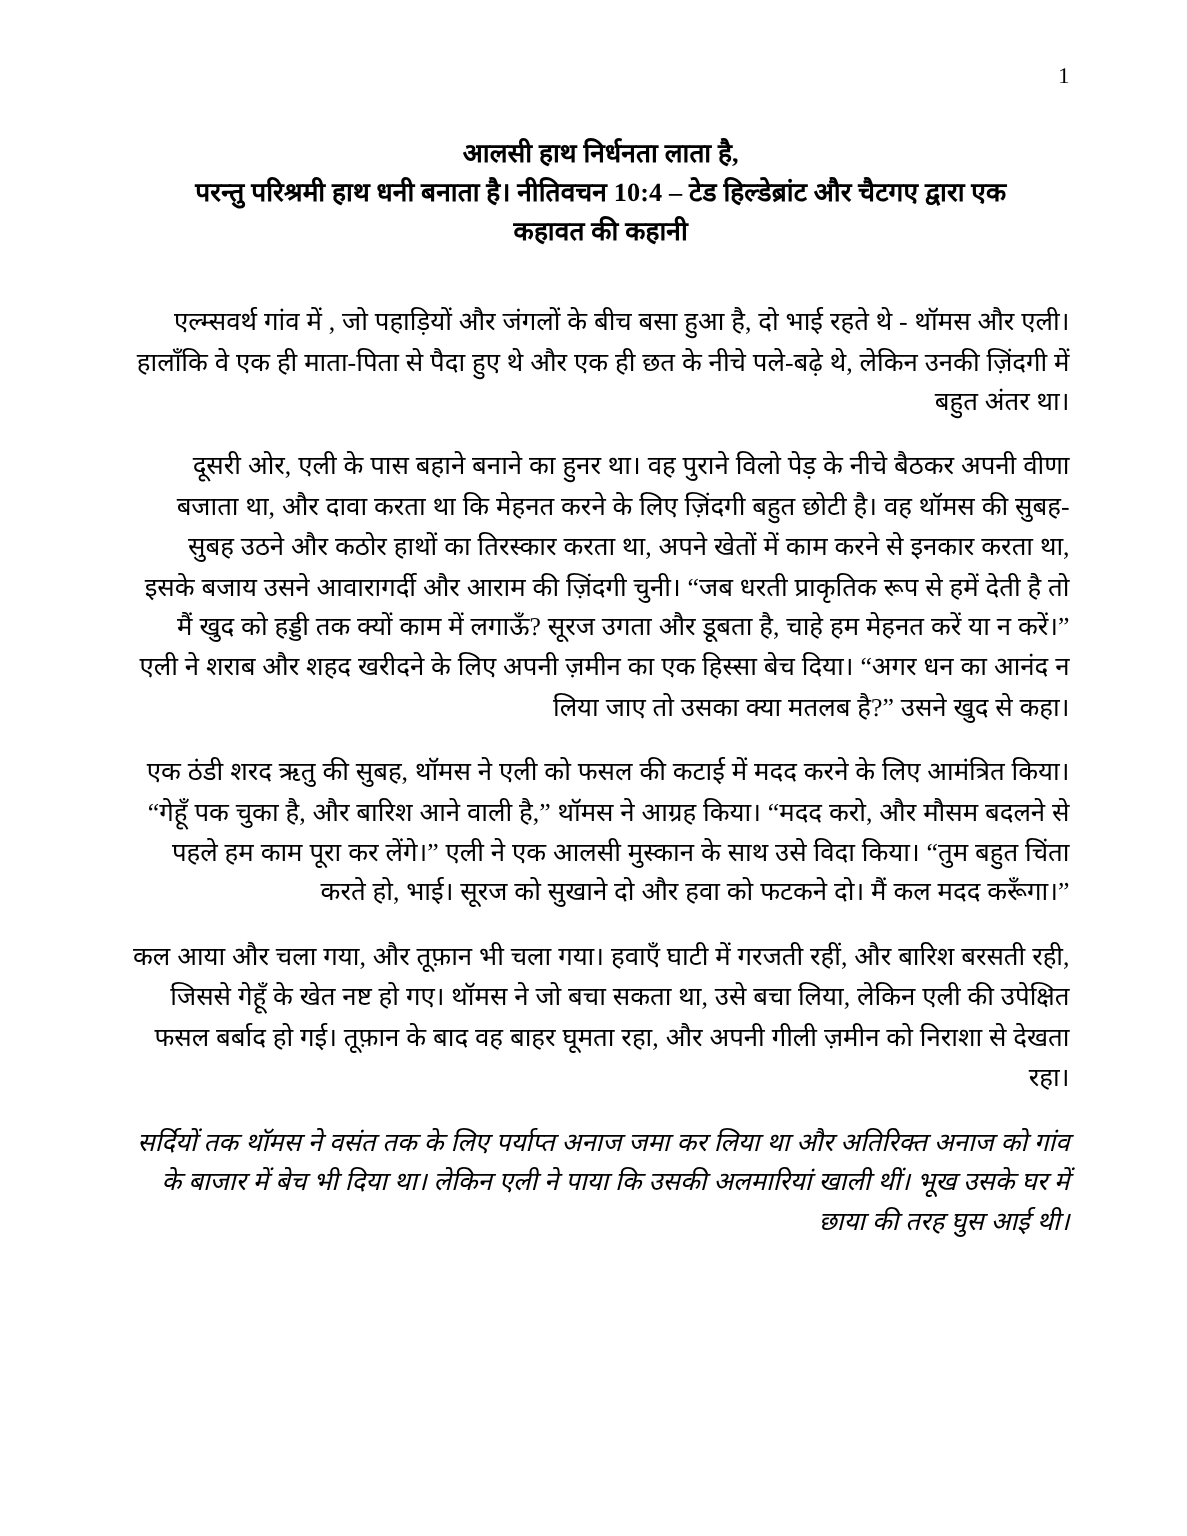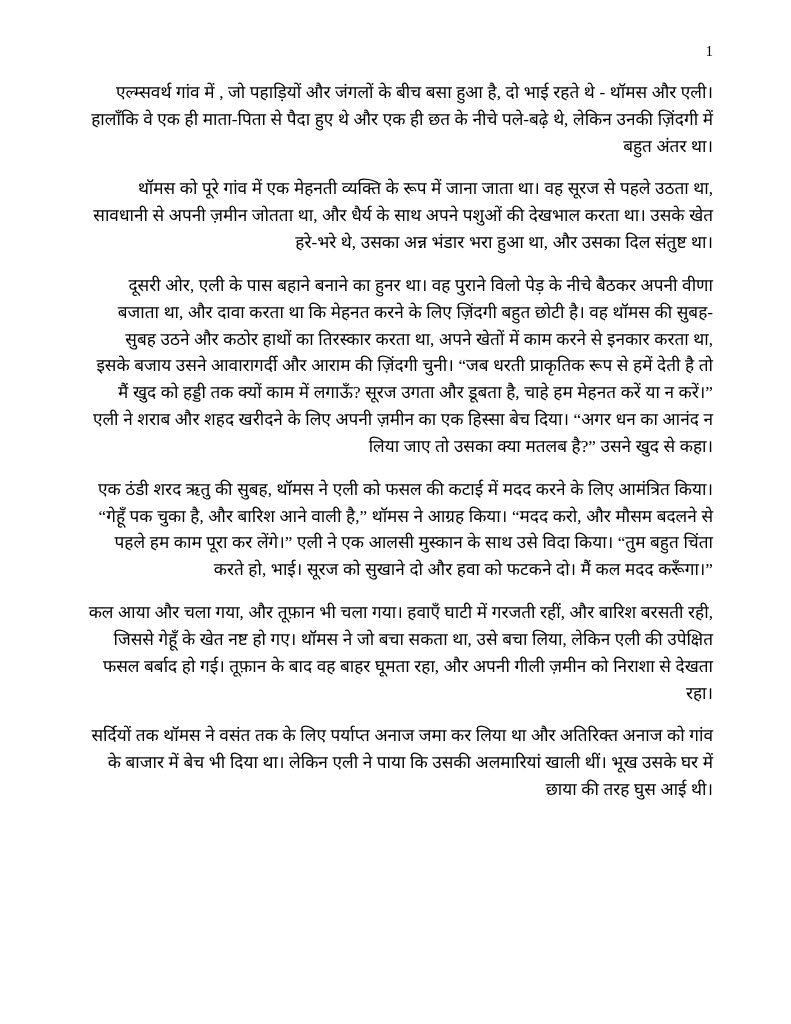--- a/index.html
+++ b/index.html
@@ -46,32 +46,37 @@
   }
   .para {
     margin: 0 0 16px 0;
     font-size: 17.2px;
     line-height: 1.56;
     text-align: right;
     word-spacing: 0.3px;
   }
   .para:last-child {
     margin-bottom: 0;
+    font-style: italic;
   }
 </style>
 </head>
 <body>
 
 <div class="page">
 
   <div class="page-number">1</div>
 
+  <h1 class="doc-title">
+    <span class="line">आलसी हाथ निर्धनता लाता है,</span>
+    <span class="line">परन्तु परिश्रमी हाथ धनी बनाता है। नीतिवचन 10:4 – टेड हिल्डेब्रांट और चैटगए द्वारा एक</span>
+    <span class="line">कहावत की कहानी</span>
+  </h1>
 
   <div class="body-text">
     <p class="para">एल्म्सवर्थ गांव में , जो पहाड़ियों और जंगलों के बीच बसा हुआ है, दो भाई रहते थे - थॉमस और एली। हालाँकि वे एक ही माता-पिता से पैदा हुए थे और एक ही छत के नीचे पले-बढ़े थे, लेकिन उनकी ज़िंदगी में बहुत अंतर था।</p>
-    <p class="para">थॉमस को पूरे गांव में एक मेहनती व्यक्ति के रूप में जाना जाता था। वह सूरज से पहले उठता था, सावधानी से अपनी ज़मीन जोतता था, और धैर्य के साथ अपने पशुओं की देखभाल करता था। उसके खेत हरे-भरे थे, उसका अन्न भंडार भरा हुआ था, और उसका दिल संतुष्ट था।</p>
     <p class="para">दूसरी ओर, एली के पास बहाने बनाने का हुनर था। वह पुराने विलो पेड़ के नीचे बैठकर अपनी वीणा बजाता था, और दावा करता था कि मेहनत करने के लिए ज़िंदगी बहुत छोटी है। वह थॉमस की सुबह-सुबह उठने और कठोर हाथों का तिरस्कार करता था, अपने खेतों में काम करने से इनकार करता था, इसके बजाय उसने आवारागर्दी और आराम की ज़िंदगी चुनी। “जब धरती प्राकृतिक रूप से हमें देती है तो मैं खुद को हड्डी तक क्यों काम में लगाऊँ? सूरज उगता और डूबता है, चाहे हम मेहनत करें या न करें।” एली ने शराब और शहद खरीदने के लिए अपनी ज़मीन का एक हिस्सा बेच दिया। “अगर धन का आनंद न लिया जाए तो उसका क्या मतलब है?” उसने खुद से कहा।</p>
     <p class="para">एक ठंडी शरद ऋतु की सुबह, थॉमस ने एली को फसल की कटाई में मदद करने के लिए आमंत्रित किया। “गेहूँ पक चुका है, और बारिश आने वाली है,” थॉमस ने आग्रह किया। “मदद करो, और मौसम बदलने से पहले हम काम पूरा कर लेंगे।” एली ने एक आलसी मुस्कान के साथ उसे विदा किया। “तुम बहुत चिंता करते हो, भाई। सूरज को सुखाने दो और हवा को फटकने दो। मैं कल मदद करूँगा।”</p>
     <p class="para">कल आया और चला गया, और तूफ़ान भी चला गया। हवाएँ घाटी में गरजती रहीं, और बारिश बरसती रही, जिससे गेहूँ के खेत नष्ट हो गए। थॉमस ने जो बचा सकता था, उसे बचा लिया, लेकिन एली की उपेक्षित फसल बर्बाद हो गई। तूफ़ान के बाद वह बाहर घूमता रहा, और अपनी गीली ज़मीन को निराशा से देखता रहा।</p>
     <p class="para">सर्दियों तक थॉमस ने वसंत तक के लिए पर्याप्त अनाज जमा कर लिया था और अतिरिक्त अनाज को गांव के बाजार में बेच भी दिया था। लेकिन एली ने पाया कि उसकी अलमारियां खाली थीं। भूख उसके घर में छाया की तरह घुस आई थी।</p>
   </div>
 
 </div>
 
 </body></html>

